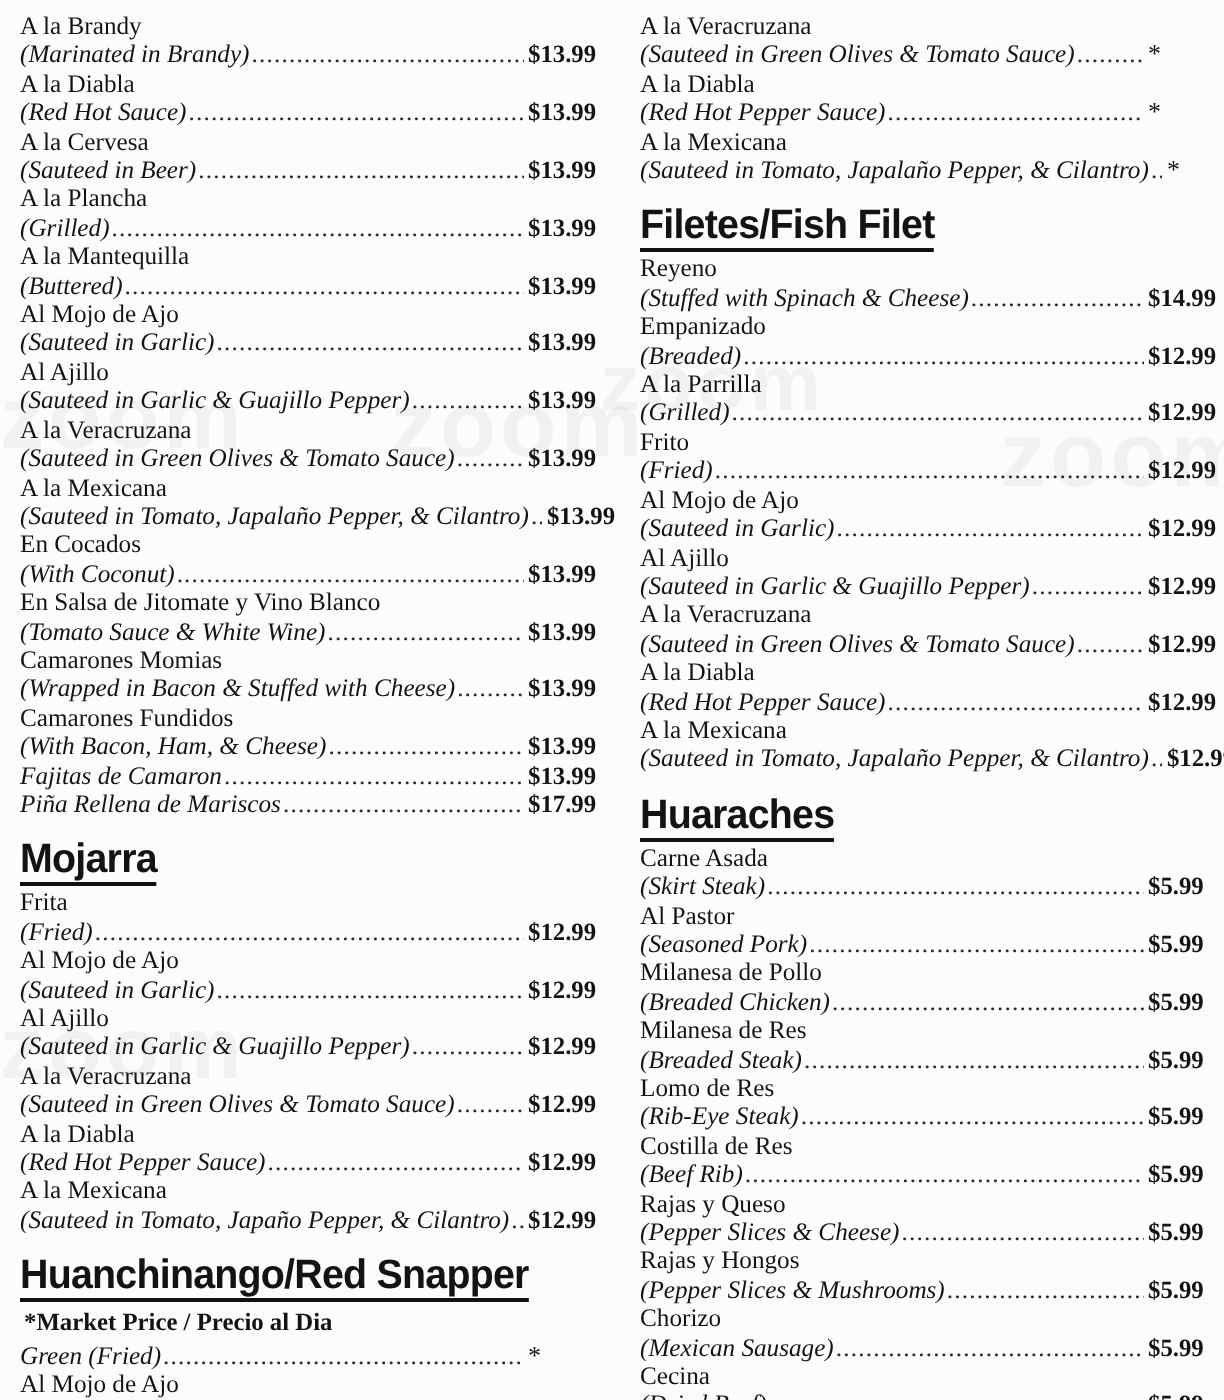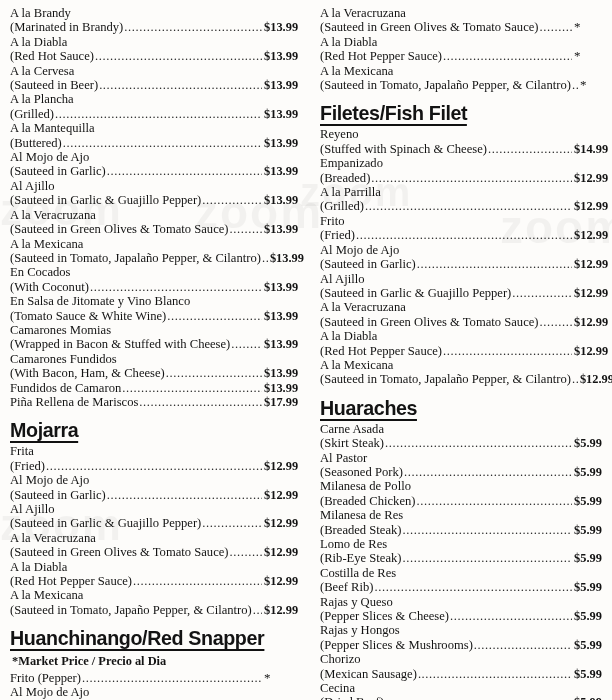--- a/index.html
+++ b/index.html
@@ -74,21 +74,21 @@
     white-space: nowrap;
   }
 
   .item-row {
     display: flex;
     align-items: baseline;
     font-size: 12.6px;
     line-height: 14.4px;
     white-space: nowrap;
   }
-  .item-desc { flex: 0 0 auto; }
+  .item-desc { flex: 0 0 auto; font-style: italic; }
   .leader {
     flex: 1 1 auto;
     min-width: 6px;
     overflow: hidden;
     margin: 0 2px 0 1px;
     font-size: 12.6px;
     letter-spacing: 0.6px;
     color: #2a2a2a;
     white-space: nowrap;
   }
@@ -221,21 +221,21 @@
         <div class="item">
           <div class="item-name">Camarones Fundidos</div>
           <div class="item-row">
             <span class="item-desc">(With Bacon, Ham, &amp; Cheese)</span>
             <span class="leader"></span>
             <span class="price">$13.99</span>
           </div>
         </div>
         <div class="item">
           <div class="item-row single">
-            <span class="item-desc">Fundidos de Camaron</span>
+            <span class="item-desc">Fajitas de Camaron</span>
             <span class="leader"></span>
             <span class="price">$13.99</span>
           </div>
         </div>
         <div class="item">
           <div class="item-row single">
             <span class="item-desc">Piña Rellena de Mariscos</span>
             <span class="leader"></span>
             <span class="price">$17.99</span>
           </div>
@@ -279,21 +279,21 @@
         </div><div class="item">
           <div class="item-name">A la Mexicana</div>
           <div class="item-row">
             <span class="item-desc">(Sauteed in Tomato, Japaño Pepper, &amp; Cilantro)</span>
             <span class="leader"></span>
             <span class="price">$12.99</span>
           </div>
         </div></div>
       <div class="section"><div class="section-heading">Huanchinango/Red Snapper</div><br><div class="section-note">*Market Price / Precio al Dia</div><div class="item">
           <div class="item-row single">
-            <span class="item-desc">Frito (Pepper)</span>
+            <span class="item-desc">Green (Fried)</span>
             <span class="leader"></span>
             <span class="price market">*</span>
           </div>
         </div><div class="item">
           <div class="item-name">Al Mojo de Ajo</div>
           <div class="item-row">
             <span class="item-desc">(Sauteed in Garlic)</span>
             <span class="leader"></span>
             <span class="price market">*</span>
           </div>

